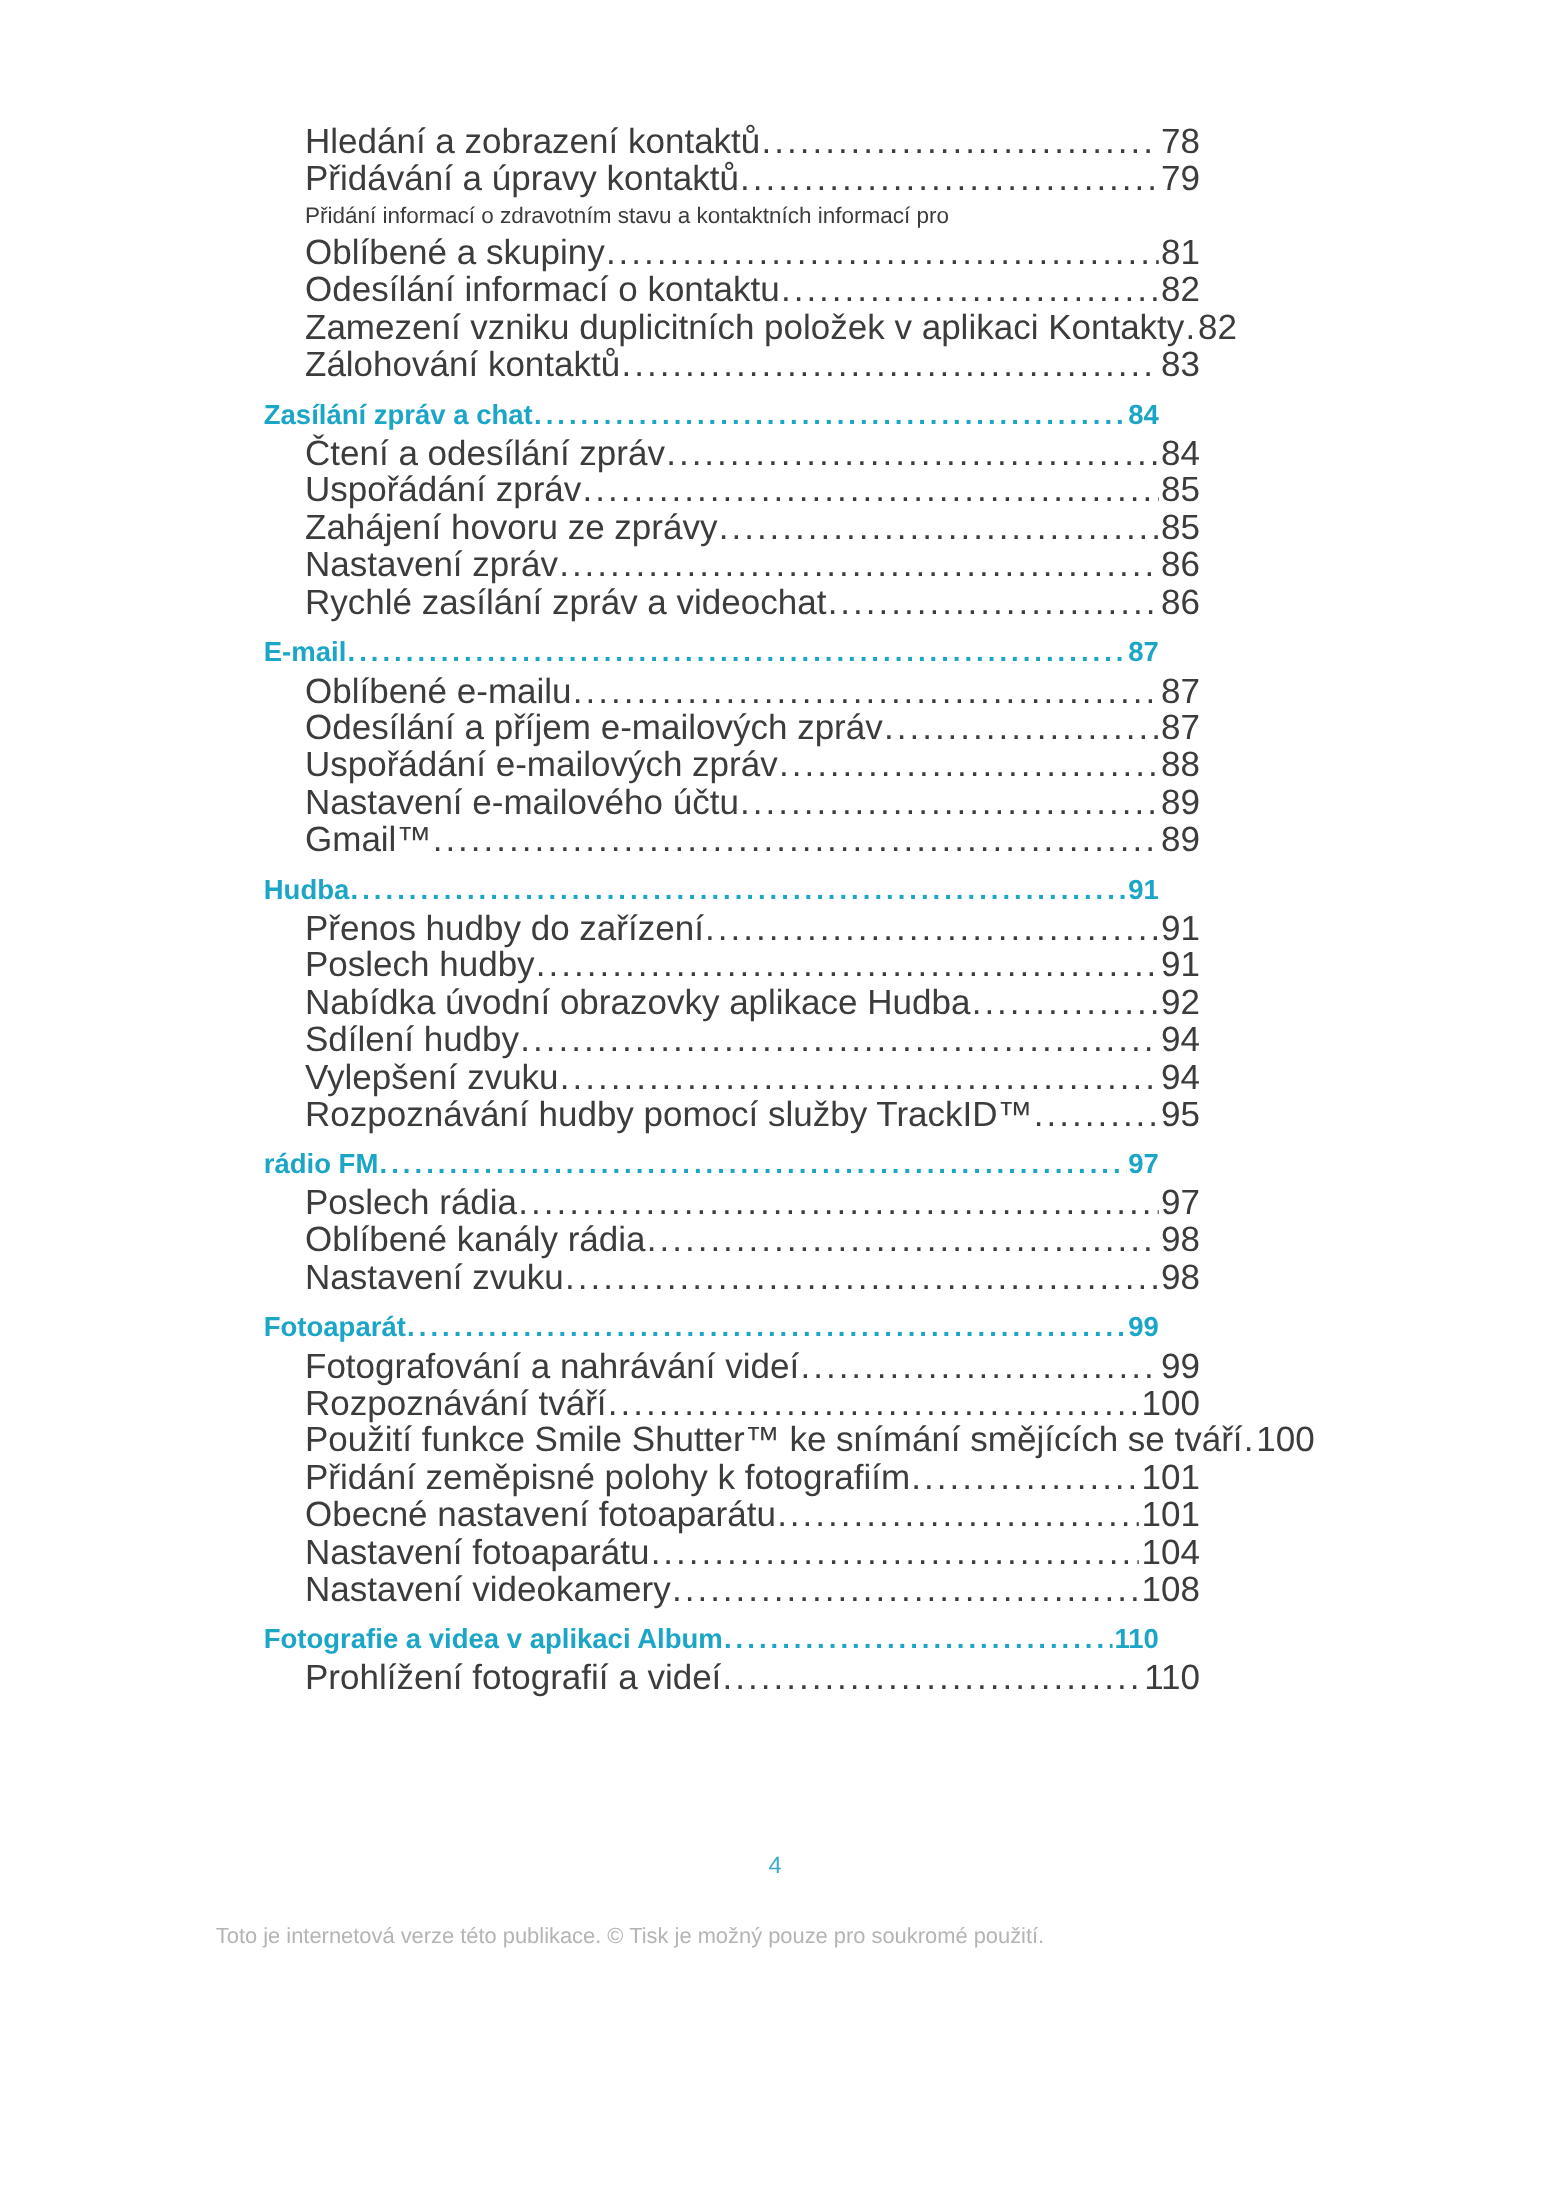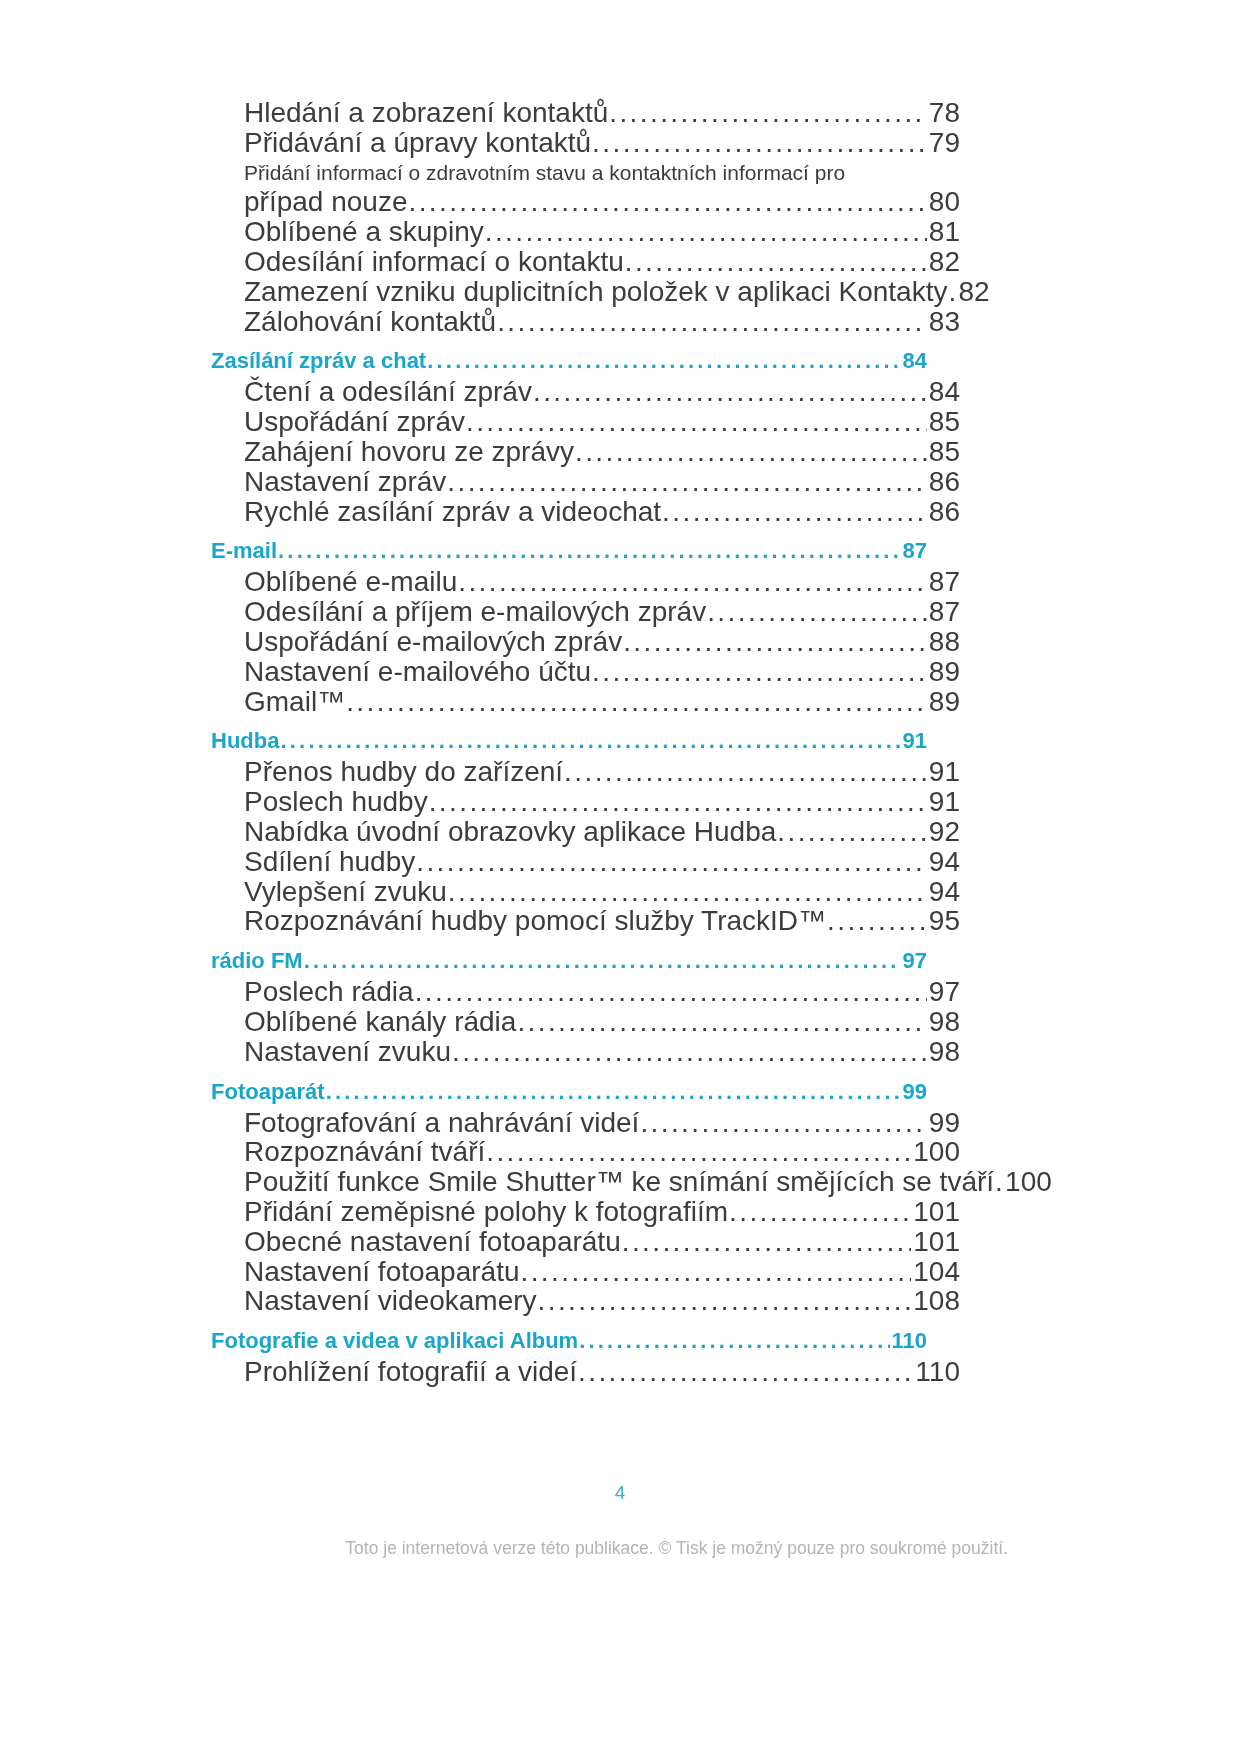--- a/index.html
+++ b/index.html
@@ -31,21 +31,21 @@
   }
   .toc-entry-row {
     padding-left: 33px;
     font-size: 28px;
     line-height: 29.8px;
     height: 29.8px;
     color: #3c3c3c;
   }
   .toc-wrap-line {
     padding-left: 33px;
-    font-size: 21px;
+    font-size: 18px;
     line-height: 29.8px;
     height: 29.8px;
     color: #3c3c3c;
     white-space: nowrap;
   }
   .toc-heading-row {
     font-size: 22px;
     font-weight: bold;
     line-height: 32px;
     height: 32px;
@@ -84,21 +84,21 @@
     width: 1240px;
     text-align: center;
     font-size: 19px;
     color: #3aabc4;
   }
   .footer-note {
     position: absolute;
     left: 0;
     top: 1538px;
     width: 1008px;
-    text-align: right;
+    text-align: center;
     font-size: 17.5px;
     color: #b4b4b4;
   }
 </style>
 </head>
 <body>
 
 <div class="toc">
     <div class="toc-section">
       <div class="toc-row toc-entry-row">
@@ -106,25 +106,20 @@
         <span class="leader"></span>
         <span class="page-num">78</span>
       </div>
       <div class="toc-row toc-entry-row">
         <span class="toc-text">Přidávání a úpravy kontaktů</span>
         <span class="leader"></span>
         <span class="page-num">79</span>
       </div>
       <div class="toc-wrap-line">Přidání informací o zdravotním stavu a kontaktních informací pro</div>
       <div class="toc-row toc-entry-row">
-        <span class="toc-text">případ nouze</span>
-        <span class="leader"></span>
-        <span class="page-num">80</span>
-      </div>
-      <div class="toc-row toc-entry-row">
         <span class="toc-text">Oblíbené a skupiny</span>
         <span class="leader"></span>
         <span class="page-num">81</span>
       </div>
       <div class="toc-row toc-entry-row">
         <span class="toc-text">Odesílání informací o kontaktu</span>
         <span class="leader"></span>
         <span class="page-num">82</span>
       </div>
       <div class="toc-row toc-entry-row">

